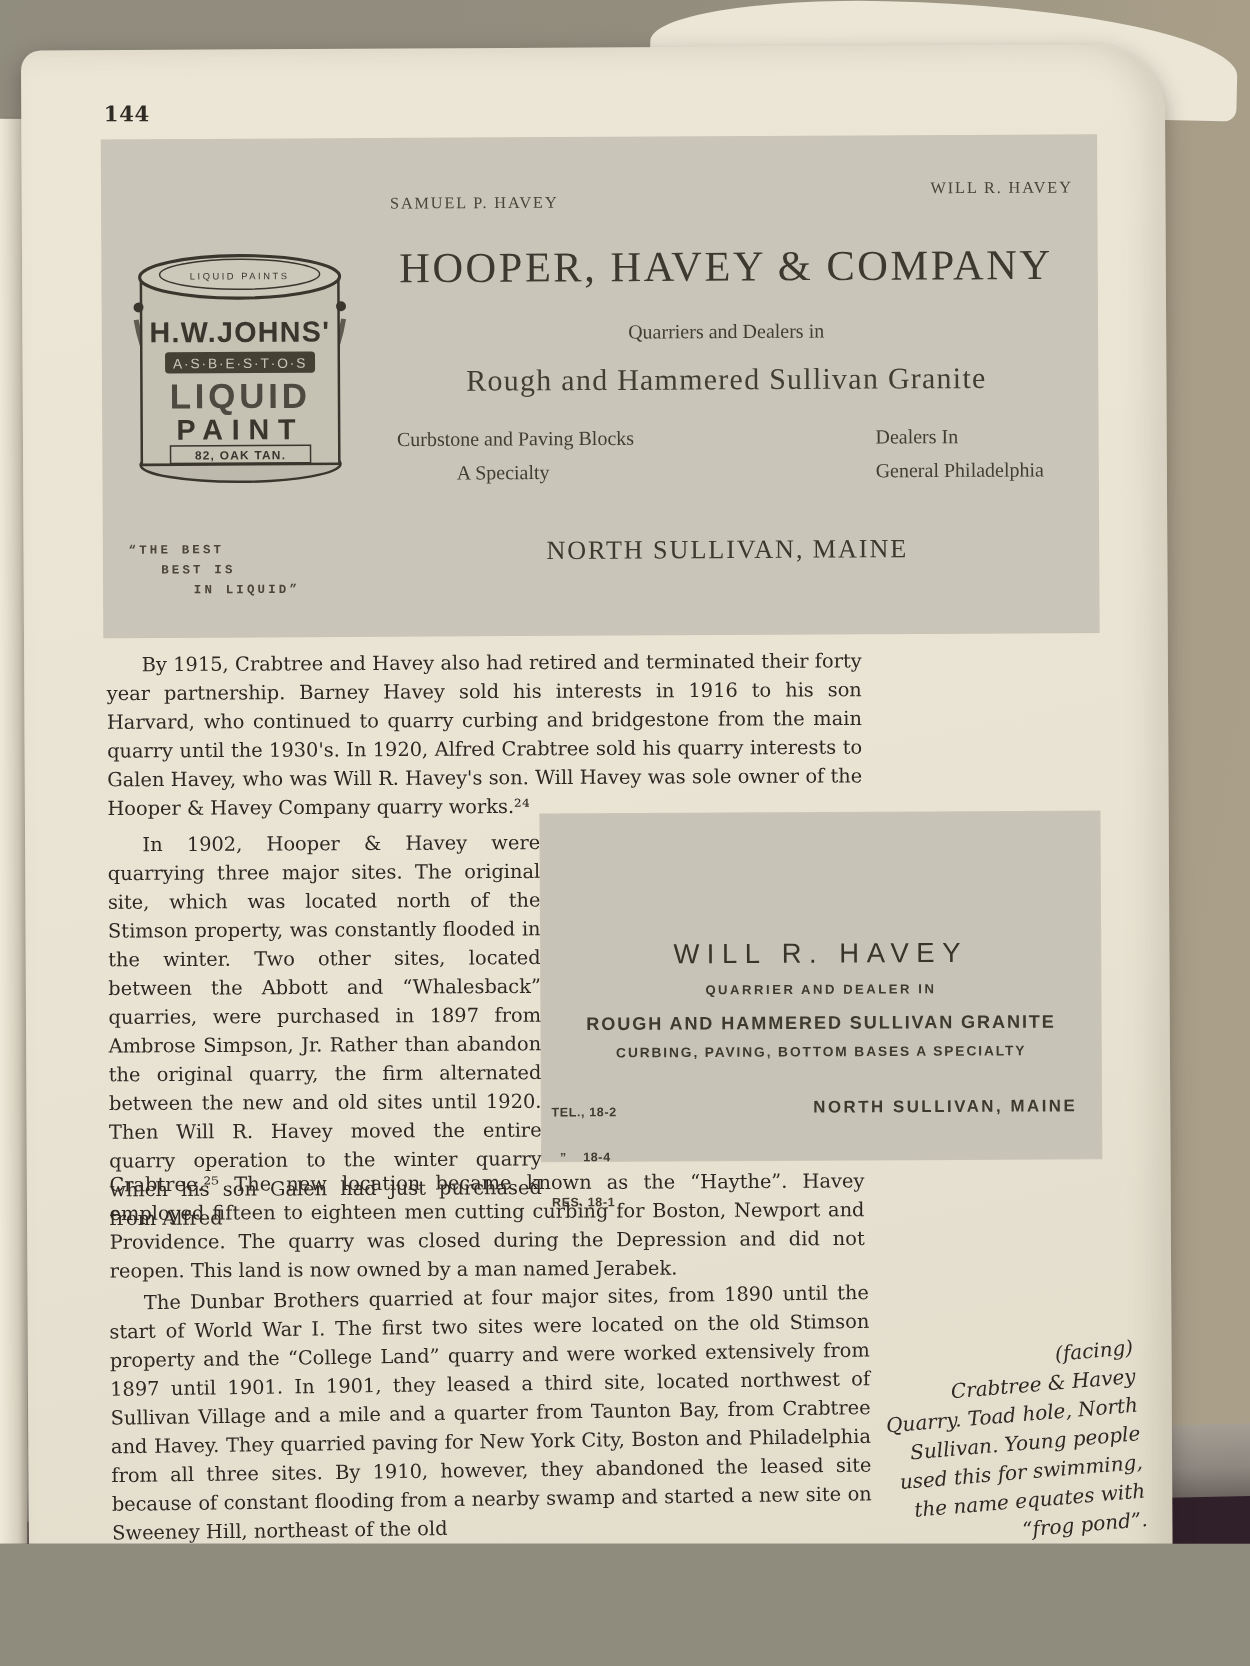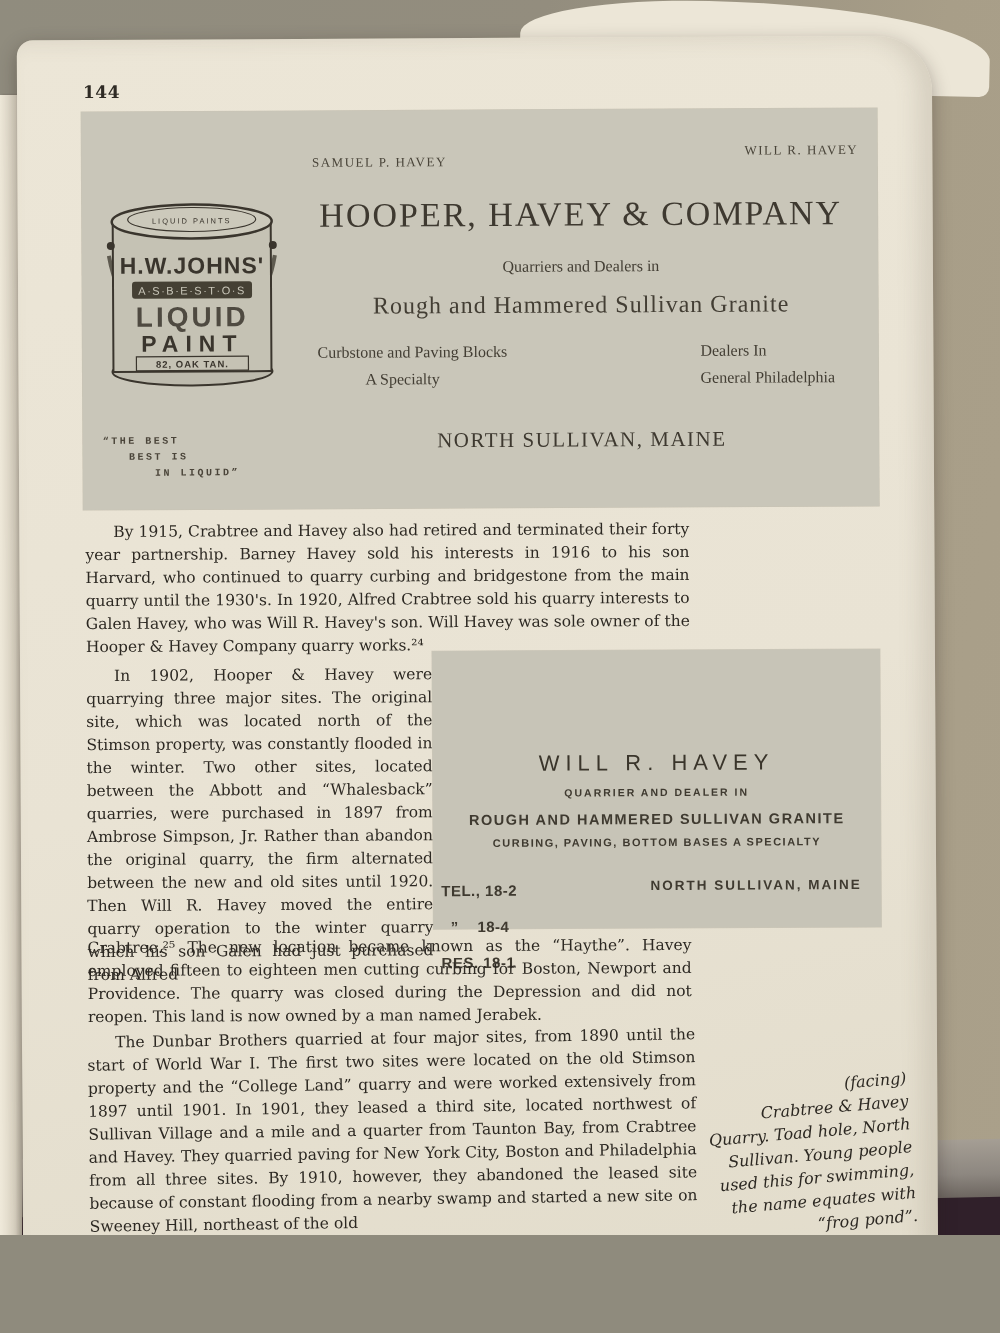--- a/index.html
+++ b/index.html
@@ -126,21 +126,21 @@
     font-size:14.5px;font-weight:bold;letter-spacing:1.5px;
   }
   .ad2-specialty{
     position:absolute;left:0;top:186px;width:448px;text-align:center;
     font-family:"Liberation Sans", sans-serif;
     font-size:11px;font-weight:bold;letter-spacing:1.5px;
   }
   .ad2-tel{
     position:absolute;left:8px;top:210px;
     font-family:"Liberation Sans", sans-serif;
-    font-size:15px;font-weight:bold;letter-spacing:.5px;line-height:12px;
+    font-size:10px;font-weight:bold;letter-spacing:.5px;line-height:12px;
     white-space:pre;text-align:left;
   }
   .ad2-location{
     position:absolute;left:200px;top:228px;width:246px;text-align:center;
     font-family:"Liberation Sans", sans-serif;
     font-size:13.5px;font-weight:bold;letter-spacing:2px;
   }
   
   .caption{
     position:absolute;left:644px;top:1040px;width:246px;

